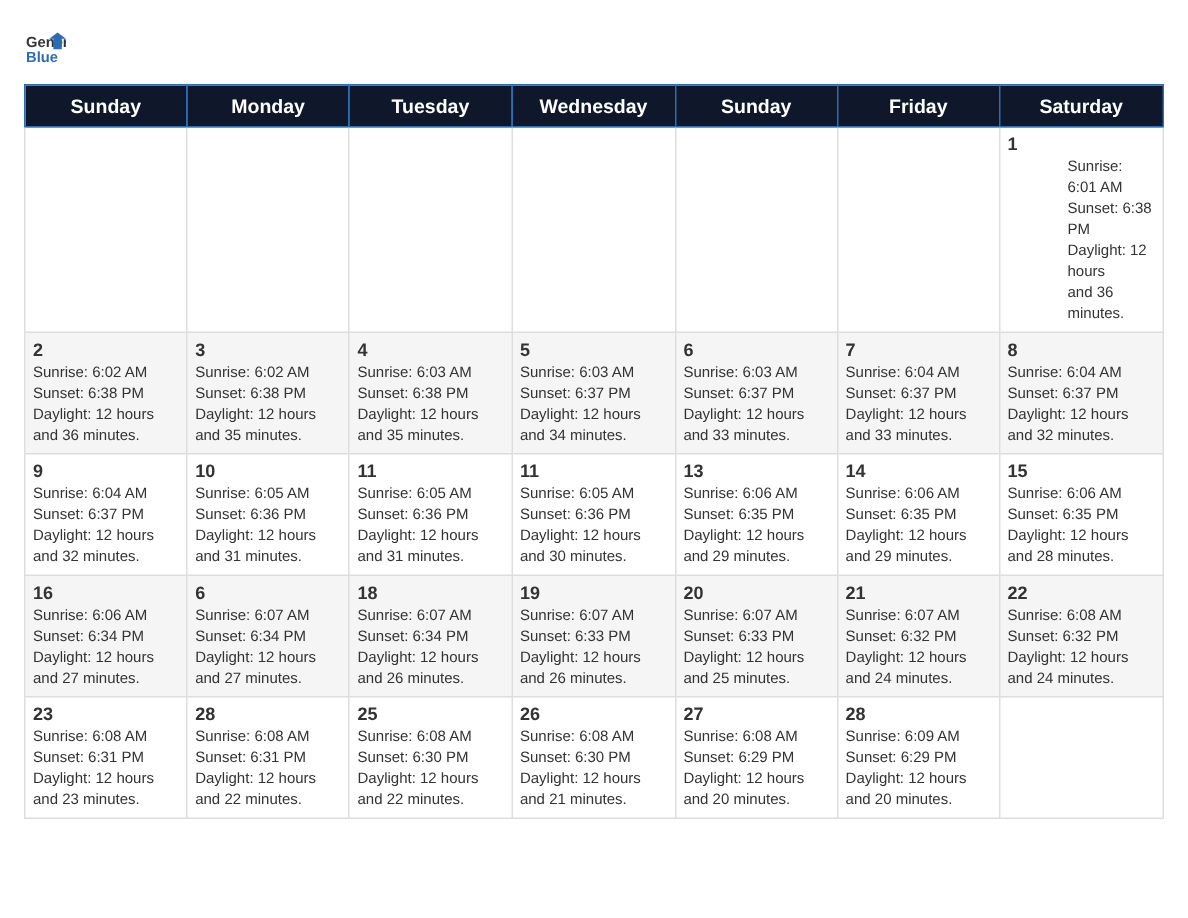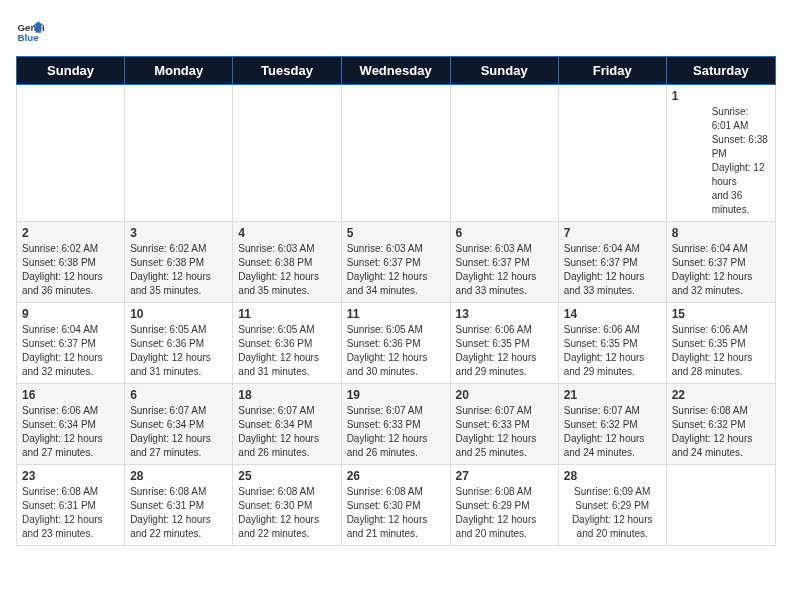--- a/index.html
+++ b/index.html
@@ -311,21 +311,21 @@
         </td>
         <td>
           <span class="day-num">27</span>
           <div class="day-content" style="white-space: pre-line;">Sunrise: 6:08 AM
 Sunset: 6:29 PM
 Daylight: 12 hours
 and 20 minutes.</div>
         </td>
         <td>
           <span class="day-num">28</span>
-          <div class="day-content" style="white-space: pre-line; text-align: center;">Sunrise: 6:09 AM
+          <div class="day-content" style="white-space: pre-line;">Sunrise: 6:09 AM
 Sunset: 6:29 PM
 Daylight: 12 hours
 and 20 minutes.</div>
         </td>
         <td class="empty-cell"></td>
       </tr>
     </tbody>
 </table>
 
 </body></html>

